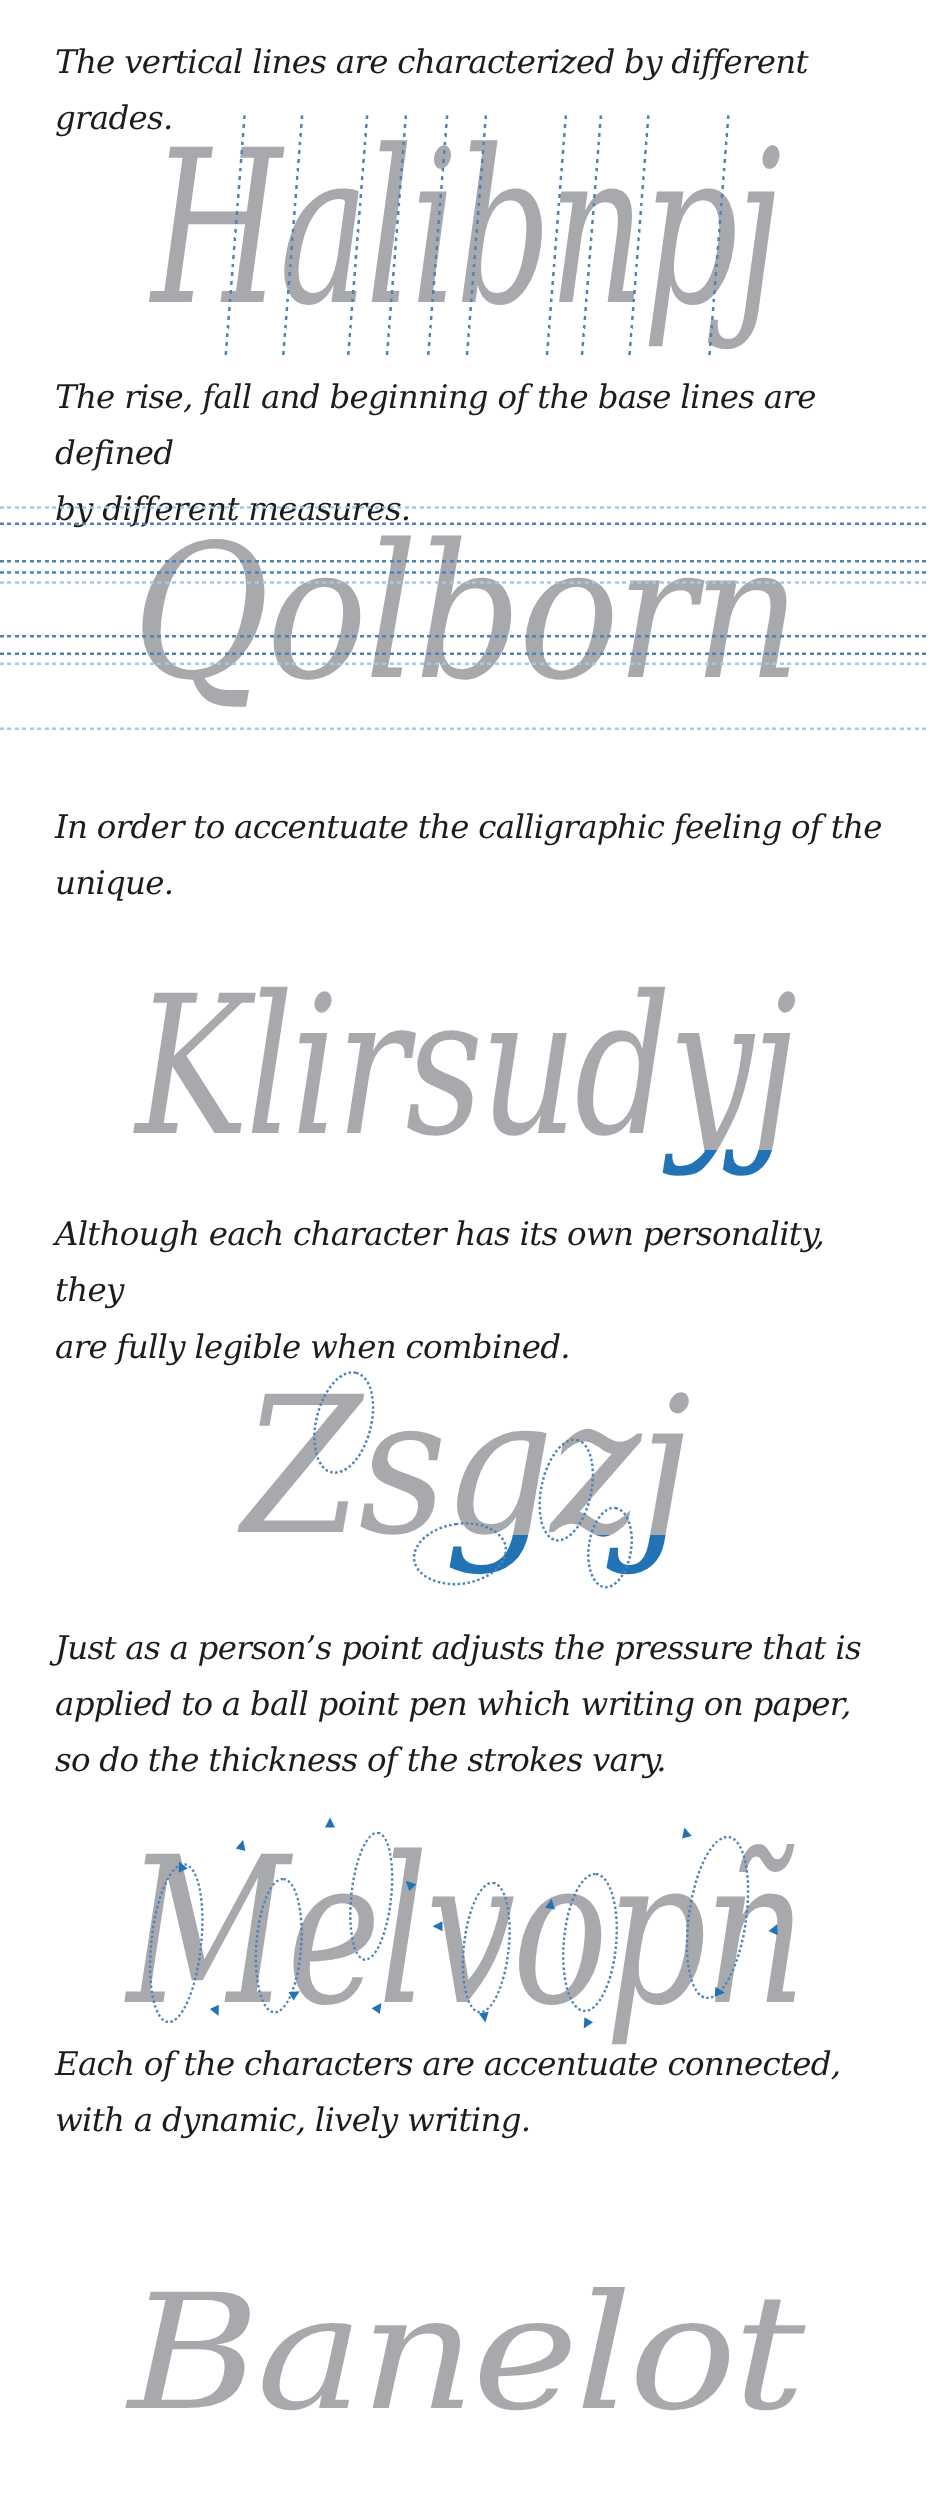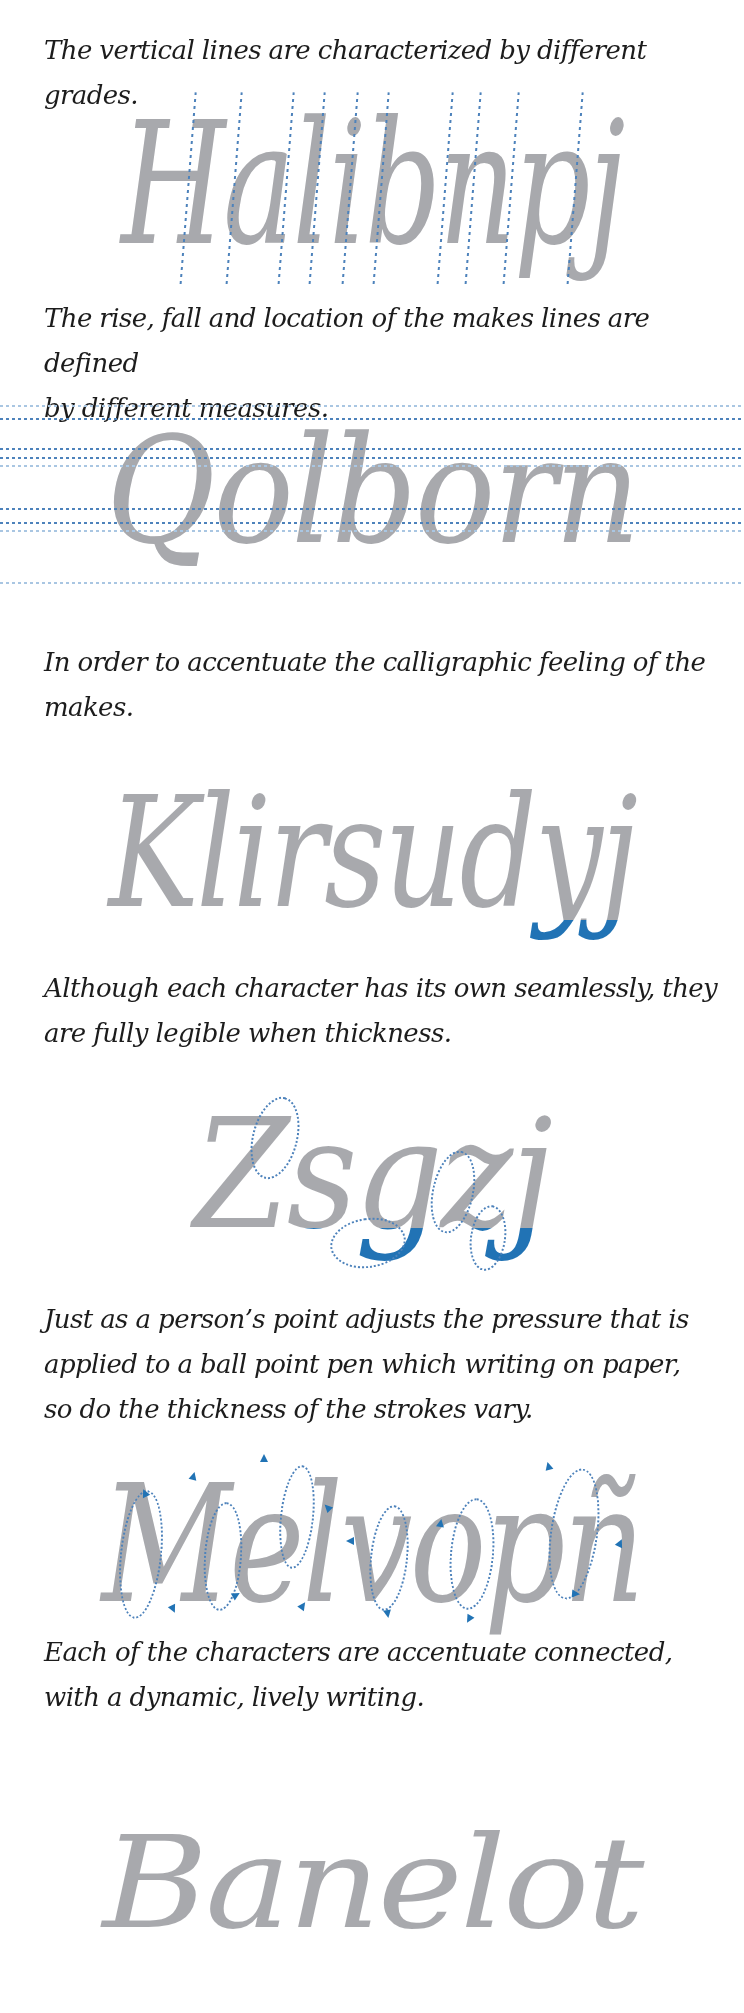--- a/index.html
+++ b/index.html
@@ -70,43 +70,43 @@
     <i style="left:349px"></i>
     <i style="left:380px"></i>
     <i style="left:444px"></i>
     <i style="left:472px"></i>
     <i style="left:510px"></i>
     <i style="left:574px"></i>
   </div>
   <div class="spec" style="top:78px;font-size:120px;transform:scale(1,1.42)">Halibnpj</div>
 
   <div class="para" style="top:296px">
-    <div>The rise, fall and location of the makes lines are defined</div>
+    <div>The rise, fall and beginning of the base lines are defined</div>
     <div>by different measures.</div>
   </div>
   <div class="hguide light" style="top:405px"></div>
   <div class="hguide" style="top:418px"></div>
   <div class="hguide" style="top:448px"></div>
   <div class="hguide" style="top:457px"></div>
   <div class="hguide light" style="top:465px"></div>
   <div class="hguide" style="top:508px"></div>
   <div class="hguide" style="top:522px"></div>
   <div class="hguide light" style="top:530px"></div>
   <div class="hguide light" style="top:582px"></div>
   <div class="spec" style="top:398px;font-size:122px;transform:scale(1.1,1.22)">Qolborn</div>
 
   <div class="para" style="top:640px">
     <div>In order to accentuate the calligraphic feeling of the</div>
-    <div>makes.</div>
+    <div>unique.</div>
   </div>
   <div class="spec grad grad-tips" style="top:758px;font-size:110px;transform:scale(1.1,1.40)">Klirsudyj</div>
 
   <div class="para" style="top:966px">
-    <div>Although each character has its own seamlessly, they</div>
-    <div>are fully legible when thickness.</div>
+    <div>Although each character has its own personality, they</div>
+    <div>are fully legible when combined.</div>
   </div>
   <div class="spec grad grad-tips-big" style="top:1080px;font-size:115px;transform:scale(1.2,1.32)">Zsgzj</div>
   <div class="dotted-oval" style="left:252px;top:1096px;width:42px;height:80px;transform:rotate(14deg)"></div>
   <div class="dotted-oval" style="left:330px;top:1218px;width:72px;height:46px;transform:rotate(-8deg)"></div>
   <div class="dotted-oval" style="left:432px;top:1150px;width:38px;height:80px;transform:rotate(12deg)"></div>
   <div class="dotted-oval" style="left:470px;top:1205px;width:32px;height:62px;transform:rotate(8deg)"></div>
 
   <div class="para" style="top:1297px">
     <div>Just as a person’s point adjusts the pressure that is</div>
     <div>applied to a ball point pen which writing on paper,</div>

